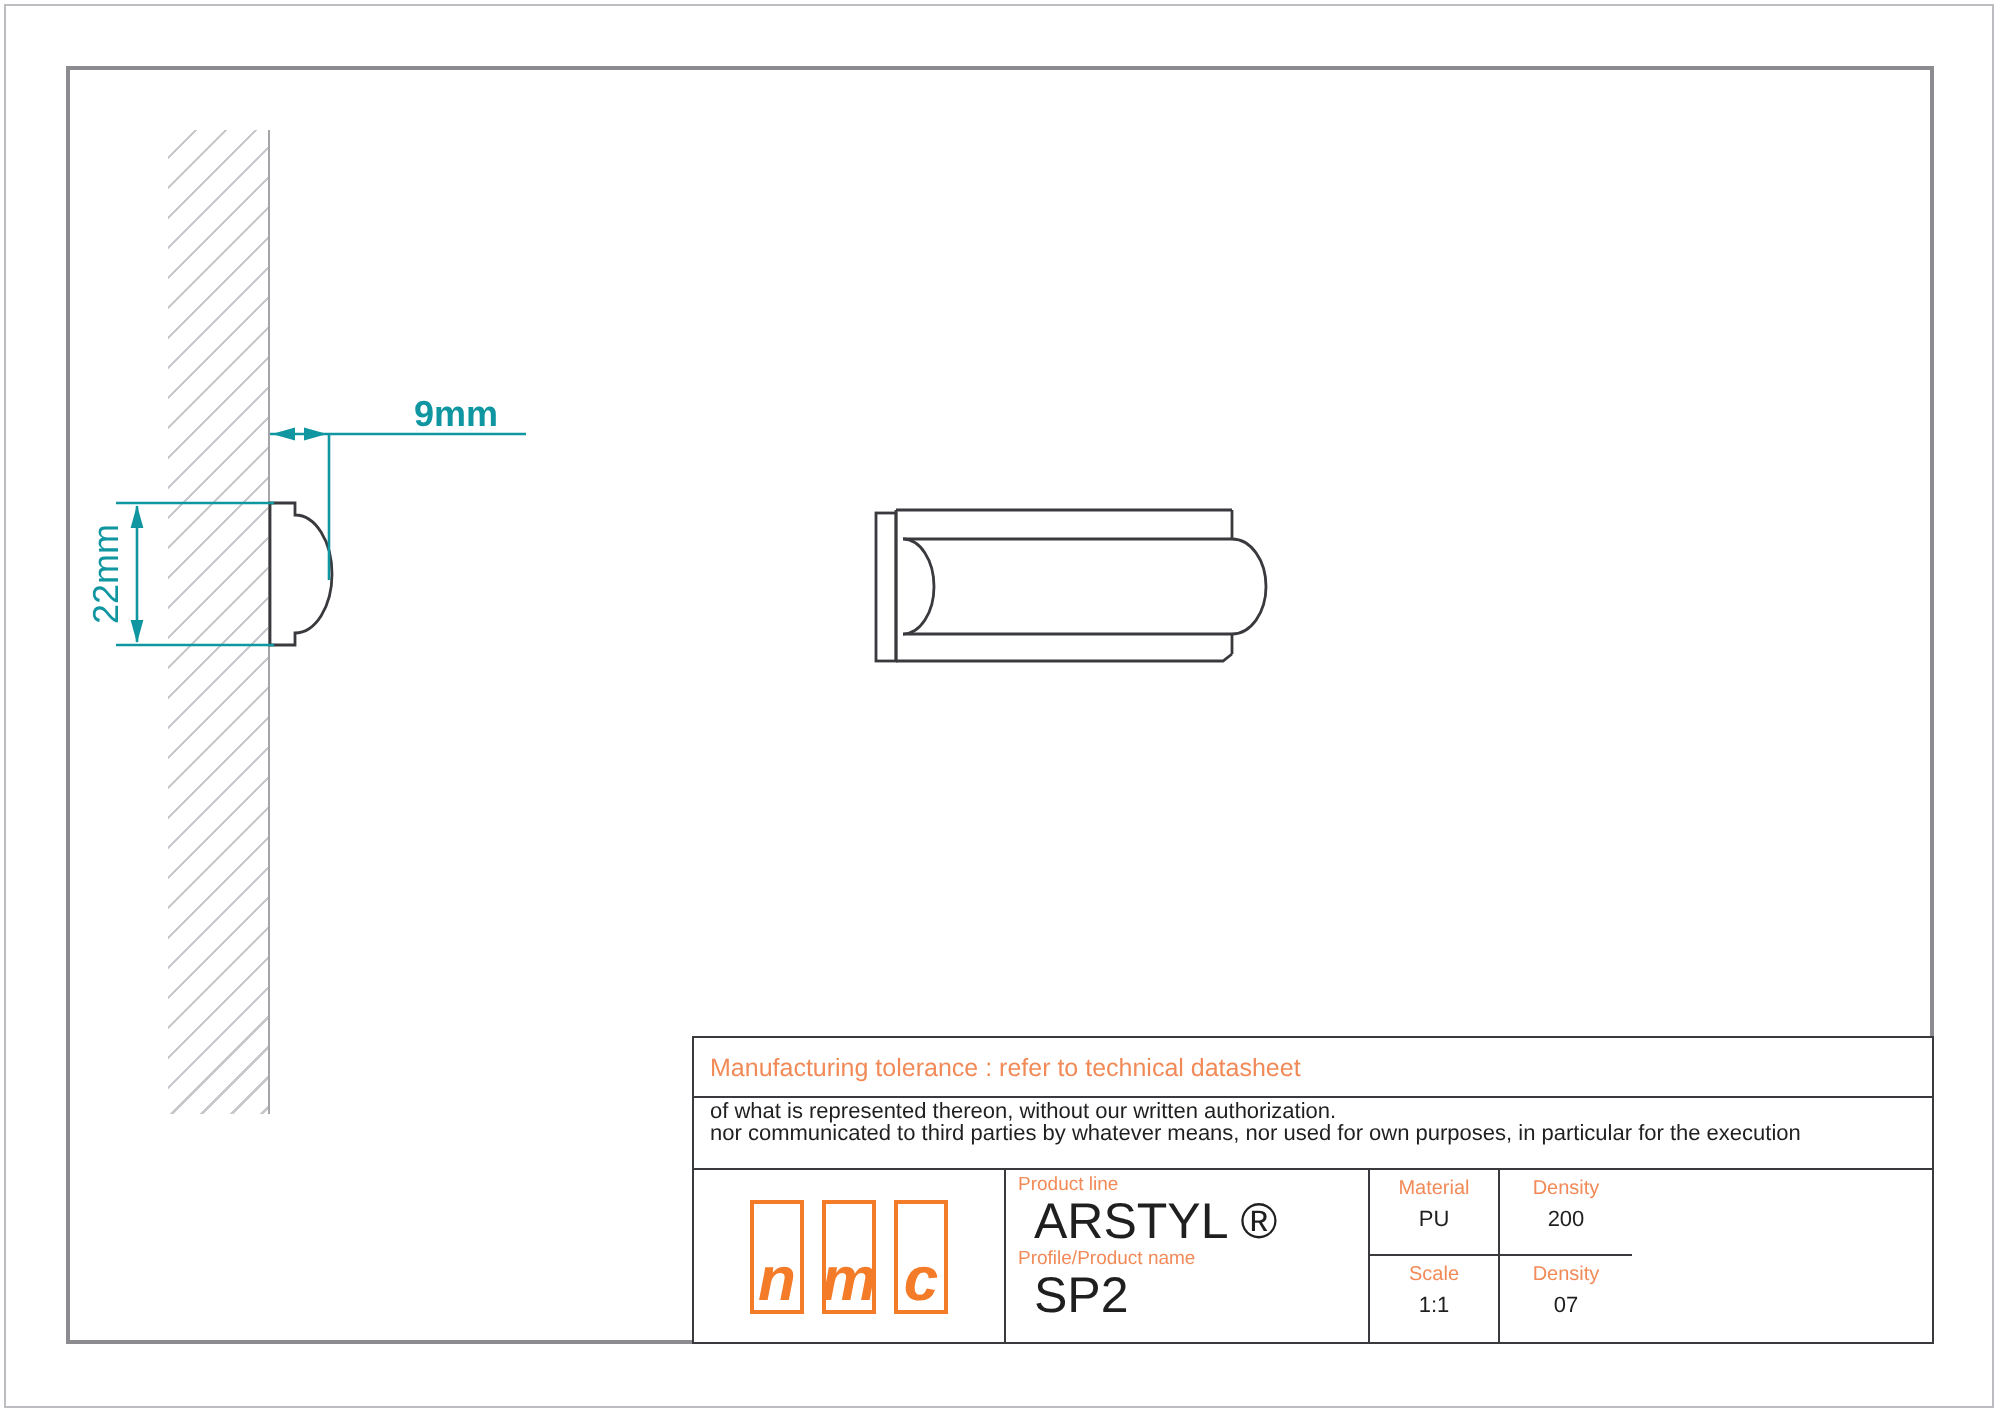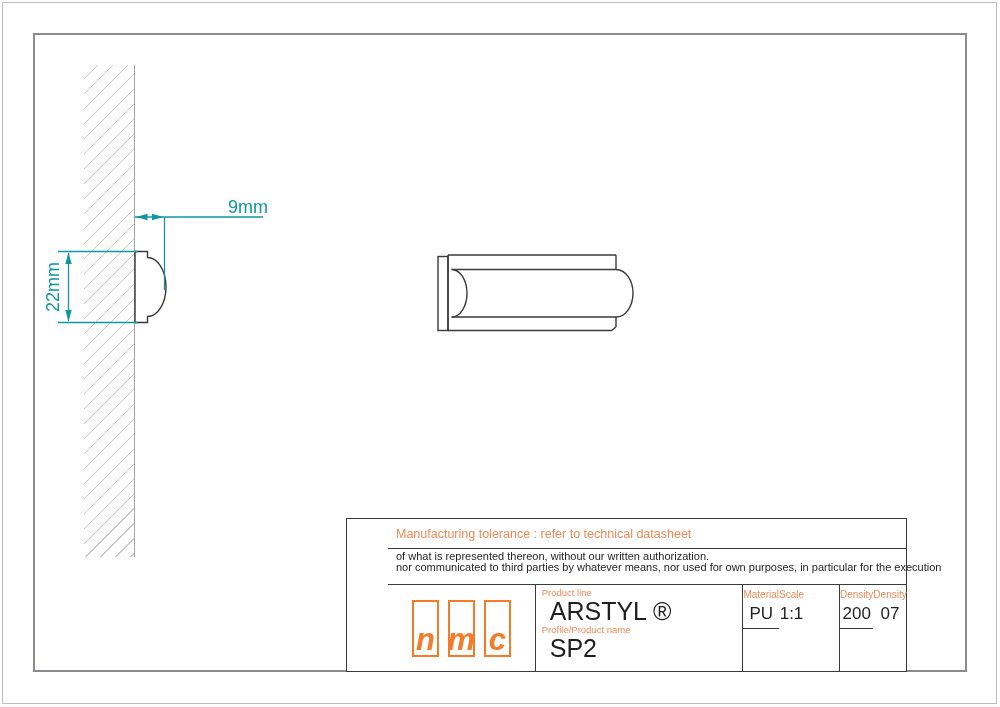--- a/index.html
+++ b/index.html
@@ -34,31 +34,30 @@
   }
   svg.draw{position:absolute;left:0;top:0;}
   .stroke-dark{stroke:var(--line_dark);stroke-width:1.4;fill:none;}
   .fill-white{fill:#ffffff;}
   .stroke-teal{stroke:var(--dimension_teal);stroke-width:1.3;fill:none;}
   .fill-teal{fill:var(--dimension_teal);stroke:none;}
   .dim-label{
     position:absolute;color:var(--dimension_teal);
     font-size:18px;line-height:18px;white-space:nowrap;
   }
-  .dim-9{left:228px;top:198px;}
+  .dim-9{left:207px;top:198px;font-weight:bold;}
   .dim-22{
     left:28px;top:265px;width:50px;height:44px;
     display:flex;align-items:center;justify-content:center;
     transform:rotate(-90deg);
   }
   .title-block{
-    position:absolute;left:346px;top:518px;width:561px;height:154px;
+    position:absolute;left:346px;top:518px;width:621px;height:154px;
     border:1.5px solid var(--line_dark);box-sizing:border-box;
     background:#ffffff;
-    padding-left:41px;
   }
   .tb-row1{
     height:30px;box-sizing:border-box;border-bottom:1.5px solid var(--line_dark);
     display:flex;align-items:center;padding-left:8px;
     color:var(--label_orange);font-size:12.5px;white-space:nowrap;
   }
   .tb-row2{
     height:36px;box-sizing:border-box;border-bottom:1.5px solid var(--line_dark);
     padding:2px 0 0 8px;font-size:11px;line-height:11.3px;white-space:nowrap;
   }
@@ -84,30 +83,30 @@
     width:182px;box-sizing:border-box;border-left:1.5px solid var(--line_dark);
     padding:3px 0 0 6px;
   }
   .tiny-label{
     font-size:9.5px;line-height:10px;color:var(--label_orange);
     white-space:nowrap;
   }
   .big-value{font-size:25px;line-height:27px;padding-left:8px;white-space:nowrap;}
   .cell-col{
     box-sizing:border-box;border-left:1.5px solid var(--line_dark);
-    display:flex;flex-direction:row;margin-left:35px;
+    display:flex;flex-direction:column;
   }
   .col-mat{width:65px;}
   .col-den{width:67px;}
   .mini-cell{
     height:43.5px;box-sizing:border-box;text-align:center;padding-top:5px;
   }
   .mini-top{border-bottom:1.5px solid var(--line_dark);}
   .mini-cell .tiny-label{font-size:10px;}
-  .mini-value{font-size:17px;margin-top:4px;}
+  .mini-value{font-size:11px;margin-top:4px;}
 </style>
 </head>
 <body>
 
 <div>
 
   <div class="outer-border"></div>
   <div class="frame"></div>
   <div class="wall-hatch"></div>
 

